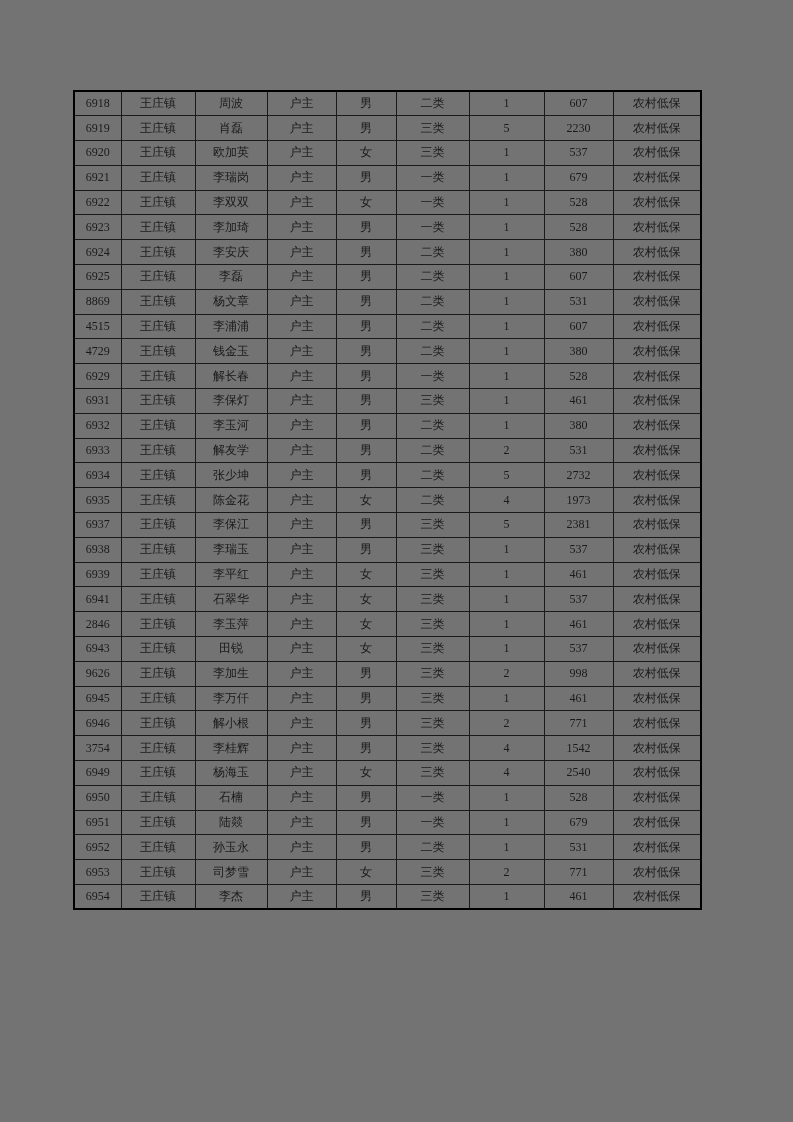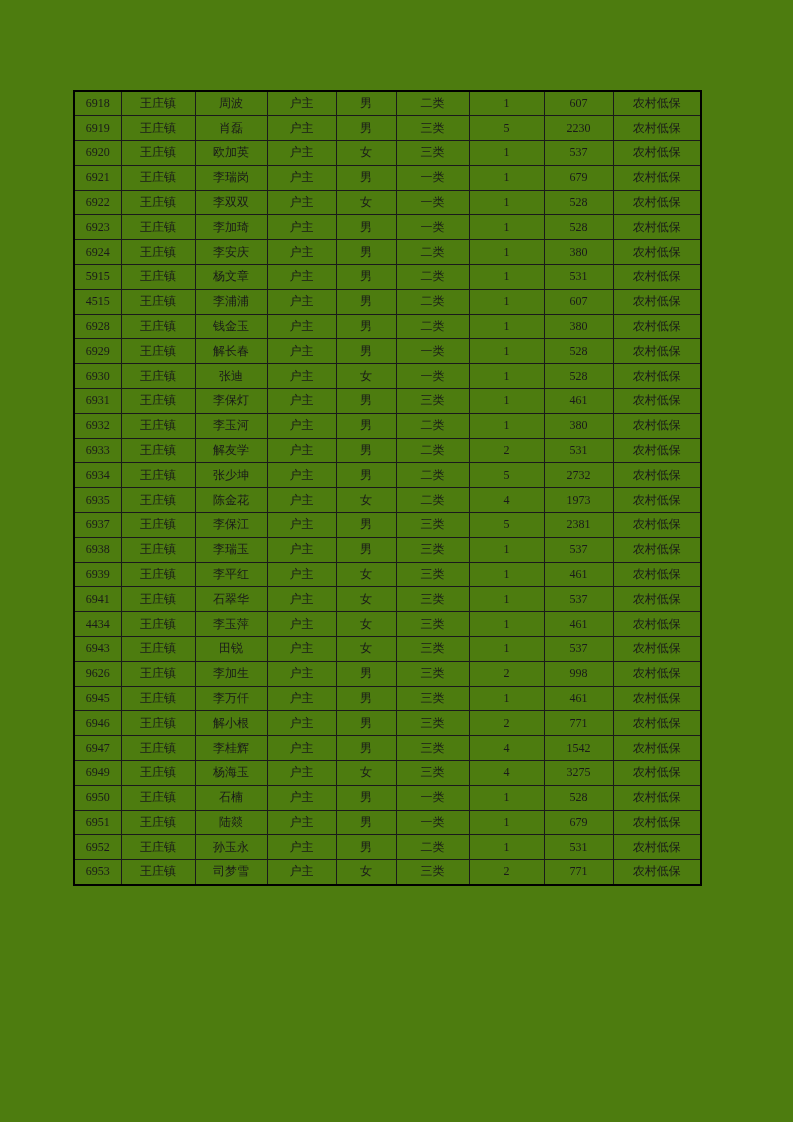--- a/index.html
+++ b/index.html
@@ -4,21 +4,21 @@
 <style>
   html, body {
     margin: 0;
     padding: 0;
     background: #ffffff;
   }
   .page {
     position: relative;
     width: 793px;
     height: 1122px;
-    background: #4d7c0f;
+    background: #737373;
     overflow: hidden;
     font-family: "Liberation Serif", "DejaVu Serif", serif;
     color: #1a1a1a;
   }
   table.welfare-table {
     position: absolute;
     left: 73px;
     top: 90px;
     width: 627px;
     border-collapse: collapse;
@@ -136,21 +136,32 @@
     <td>王庄镇</td>
     <td>李安庆</td>
     <td>户主</td>
     <td>男</td>
     <td>二类</td>
     <td>1</td>
     <td>380</td>
     <td>农村低保</td>
   </tr>
         <tr>
-    <td>5915</td>
+    <td>6925</td>
+    <td>王庄镇</td>
+    <td>李磊</td>
+    <td>户主</td>
+    <td>男</td>
+    <td>二类</td>
+    <td>1</td>
+    <td>607</td>
+    <td>农村低保</td>
+  </tr>
+        <tr>
+    <td>8869</td>
     <td>王庄镇</td>
     <td>杨文章</td>
     <td>户主</td>
     <td>男</td>
     <td>二类</td>
     <td>1</td>
     <td>531</td>
     <td>农村低保</td>
   </tr>
         <tr>
@@ -158,47 +169,36 @@
     <td>王庄镇</td>
     <td>李浦浦</td>
     <td>户主</td>
     <td>男</td>
     <td>二类</td>
     <td>1</td>
     <td>607</td>
     <td>农村低保</td>
   </tr>
         <tr>
-    <td>6928</td>
+    <td>4729</td>
     <td>王庄镇</td>
     <td>钱金玉</td>
     <td>户主</td>
     <td>男</td>
     <td>二类</td>
     <td>1</td>
     <td>380</td>
     <td>农村低保</td>
   </tr>
         <tr>
     <td>6929</td>
     <td>王庄镇</td>
     <td>解长春</td>
     <td>户主</td>
     <td>男</td>
-    <td>一类</td>
-    <td>1</td>
-    <td>528</td>
-    <td>农村低保</td>
-  </tr>
-        <tr>
-    <td>6930</td>
-    <td>王庄镇</td>
-    <td>张迪</td>
-    <td>户主</td>
-    <td>女</td>
     <td>一类</td>
     <td>1</td>
     <td>528</td>
     <td>农村低保</td>
   </tr>
         <tr>
     <td>6931</td>
     <td>王庄镇</td>
     <td>李保灯</td>
     <td>户主</td>
@@ -290,21 +290,21 @@
     <td>王庄镇</td>
     <td>石翠华</td>
     <td>户主</td>
     <td>女</td>
     <td>三类</td>
     <td>1</td>
     <td>537</td>
     <td>农村低保</td>
   </tr>
         <tr>
-    <td>4434</td>
+    <td>2846</td>
     <td>王庄镇</td>
     <td>李玉萍</td>
     <td>户主</td>
     <td>女</td>
     <td>三类</td>
     <td>1</td>
     <td>461</td>
     <td>农村低保</td>
   </tr>
         <tr>
@@ -345,39 +345,39 @@
     <td>王庄镇</td>
     <td>解小根</td>
     <td>户主</td>
     <td>男</td>
     <td>三类</td>
     <td>2</td>
     <td>771</td>
     <td>农村低保</td>
   </tr>
         <tr>
-    <td>6947</td>
+    <td>3754</td>
     <td>王庄镇</td>
     <td>李桂辉</td>
     <td>户主</td>
     <td>男</td>
     <td>三类</td>
     <td>4</td>
     <td>1542</td>
     <td>农村低保</td>
   </tr>
         <tr>
     <td>6949</td>
     <td>王庄镇</td>
     <td>杨海玉</td>
     <td>户主</td>
     <td>女</td>
     <td>三类</td>
     <td>4</td>
-    <td>3275</td>
+    <td>2540</td>
     <td>农村低保</td>
   </tr>
         <tr>
     <td>6950</td>
     <td>王庄镇</td>
     <td>石楠</td>
     <td>户主</td>
     <td>男</td>
     <td>一类</td>
     <td>1</td>
@@ -408,17 +408,28 @@
   </tr>
         <tr>
     <td>6953</td>
     <td>王庄镇</td>
     <td>司梦雪</td>
     <td>户主</td>
     <td>女</td>
     <td>三类</td>
     <td>2</td>
     <td>771</td>
+    <td>农村低保</td>
+  </tr>
+        <tr>
+    <td>6954</td>
+    <td>王庄镇</td>
+    <td>李杰</td>
+    <td>户主</td>
+    <td>男</td>
+    <td>三类</td>
+    <td>1</td>
+    <td>461</td>
     <td>农村低保</td>
   </tr>
       </tbody>
   </table>
 </div>
 
 </body></html>

